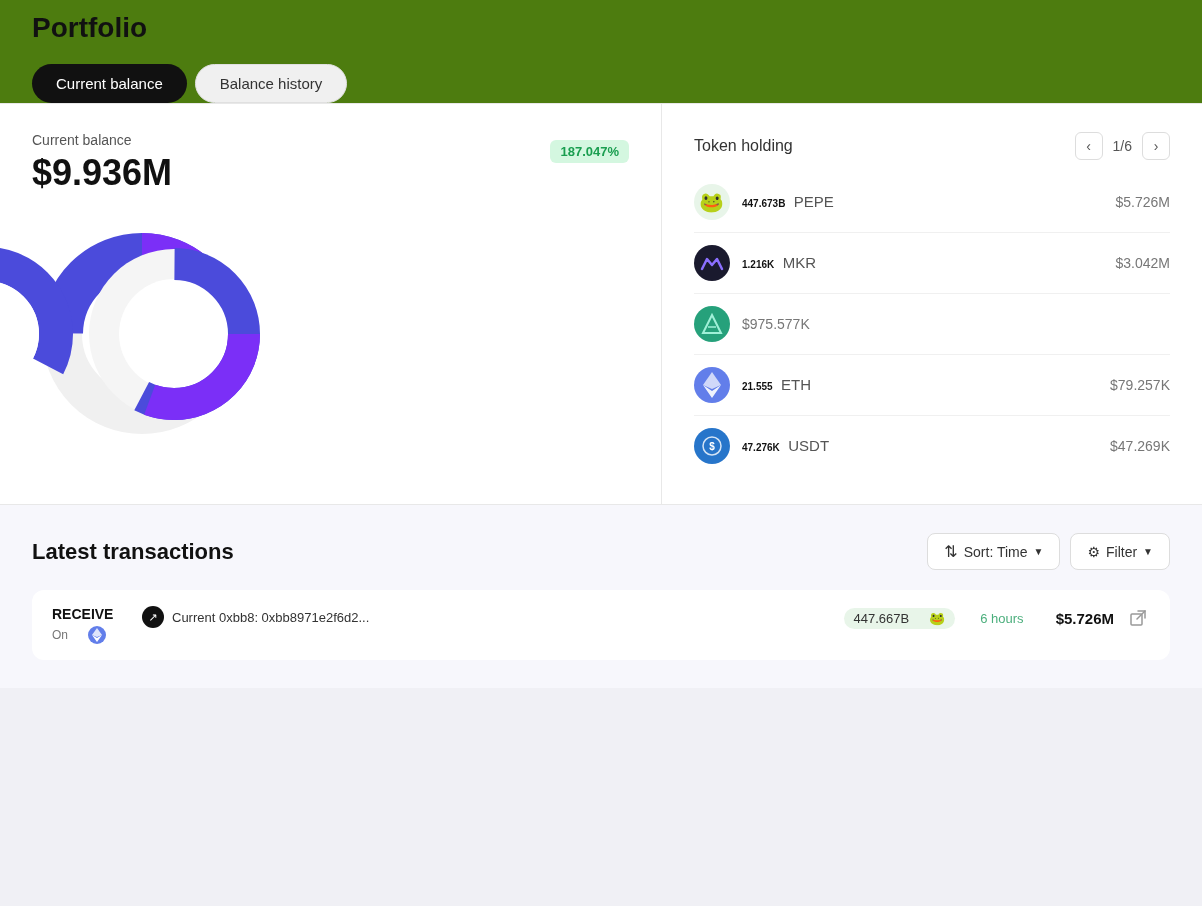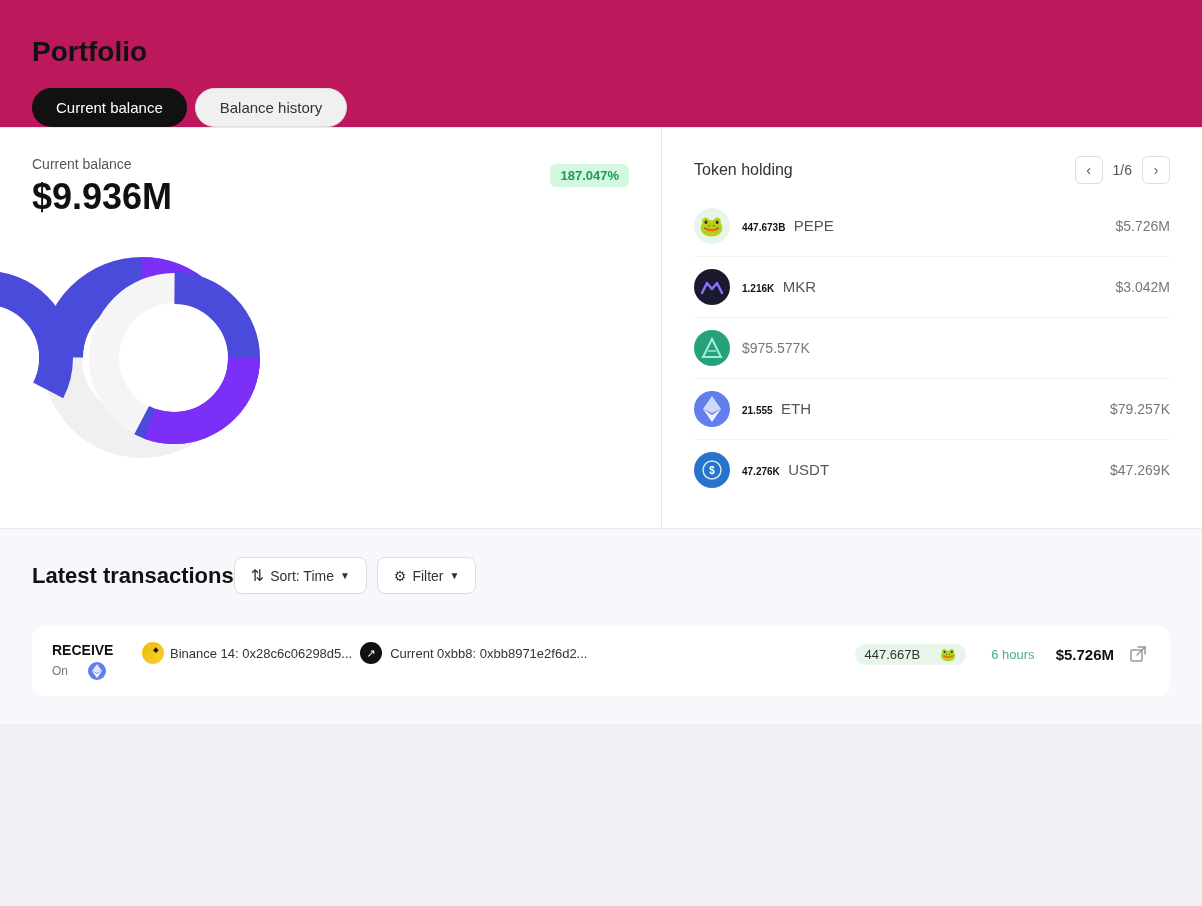--- a/index.html
+++ b/index.html
@@ -10,22 +10,22 @@
       min-height: 906px;
     }
 
     .page-wrapper {
       background: #f0f0f5;
       padding: 0;
     }
 
     
     .header-section {
-      background: #be185d;
-      padding: 36px 32px 0 32px;
+      background: #4d7c0f;
+      padding: 12px 32px 0 32px;
       border-bottom: 1px solid #e8e8e8;
     }
 
     .page-title {
       font-size: 28px;
       font-weight: 700;
       color: #111;
       margin-bottom: 20px;
     }
 
@@ -235,22 +235,22 @@
 
     
     .transactions-section {
       background: #f7f7fc;
       padding: 28px 32px;
     }
 
     .tx-header {
       display: flex;
       align-items: center;
-      justify-content: flex-start;
-      margin-bottom: 32px;
+      justify-content: space-between;
+      margin-bottom: 20px;
     }
 
     .tx-title {
       font-size: 22px;
       font-weight: 700;
       color: #111;
     }
 
     .tx-controls {
       display: flex;
@@ -359,21 +359,21 @@
       align-items: center;
       gap: 20px;
       font-size: 13px;
       color: #333;
     }
 
     .tx-time {
       color: #4caf7d;
       font-size: 13px;
       font-weight: 500;
-      margin-right: 21px;
+      margin-right: 32px;
     }
 
     .tx-usd {
       font-size: 15px;
       font-weight: 600;
       color: #111;
       margin-right: 12px;
     }
 
     .tx-link {
@@ -592,28 +592,20 @@
           <div class="eth-icon-small">
             <svg width="10" height="14" viewBox="0 0 10 14">
               <polygon points="5,0 10,7 5,9 0,7" fill="rgba(255,255,255,0.8)"></polygon>
               <polygon points="5,10 10,7 5,14 0,7" fill="white"></polygon>
             </svg>
           </div>
         </div>
       </div>
 
       <div class="tx-from-to">
-        <div class="tx-address">
-          <div class="binance-icon">
-            <svg width="14" height="14" viewBox="0 0 14 14">
-              <rect x="5" y="1" width="4" height="4" fill="#1a1a1a" transform="rotate(45 7 7)"></rect>
-            </svg>
-          </div>
-          <span class="address-text">Binance 14: 0x28c6c06298d5...</span>
-        </div>
         <div class="arrow-icon">↗</div>
         <div class="tx-address">
           <span class="address-text">Current 0xbb8: 0xbb8971e2f6d2...</span>
         </div>
       </div>
 
       <div class="tx-right">
         <div class="pepe-badge">
           <span>447.667B</span>
           <span>🐸</span>

